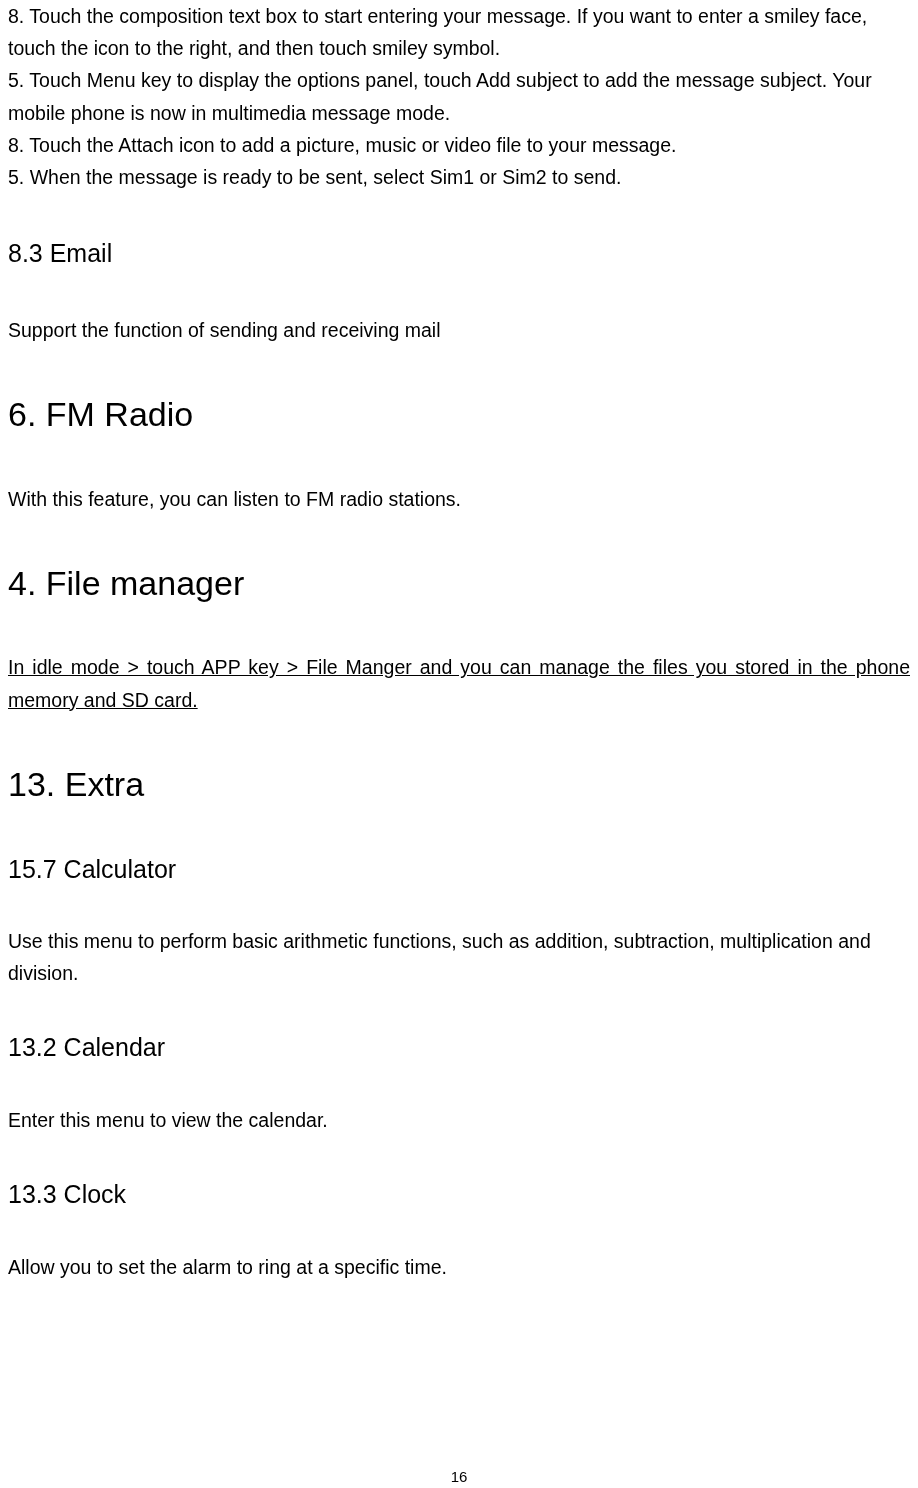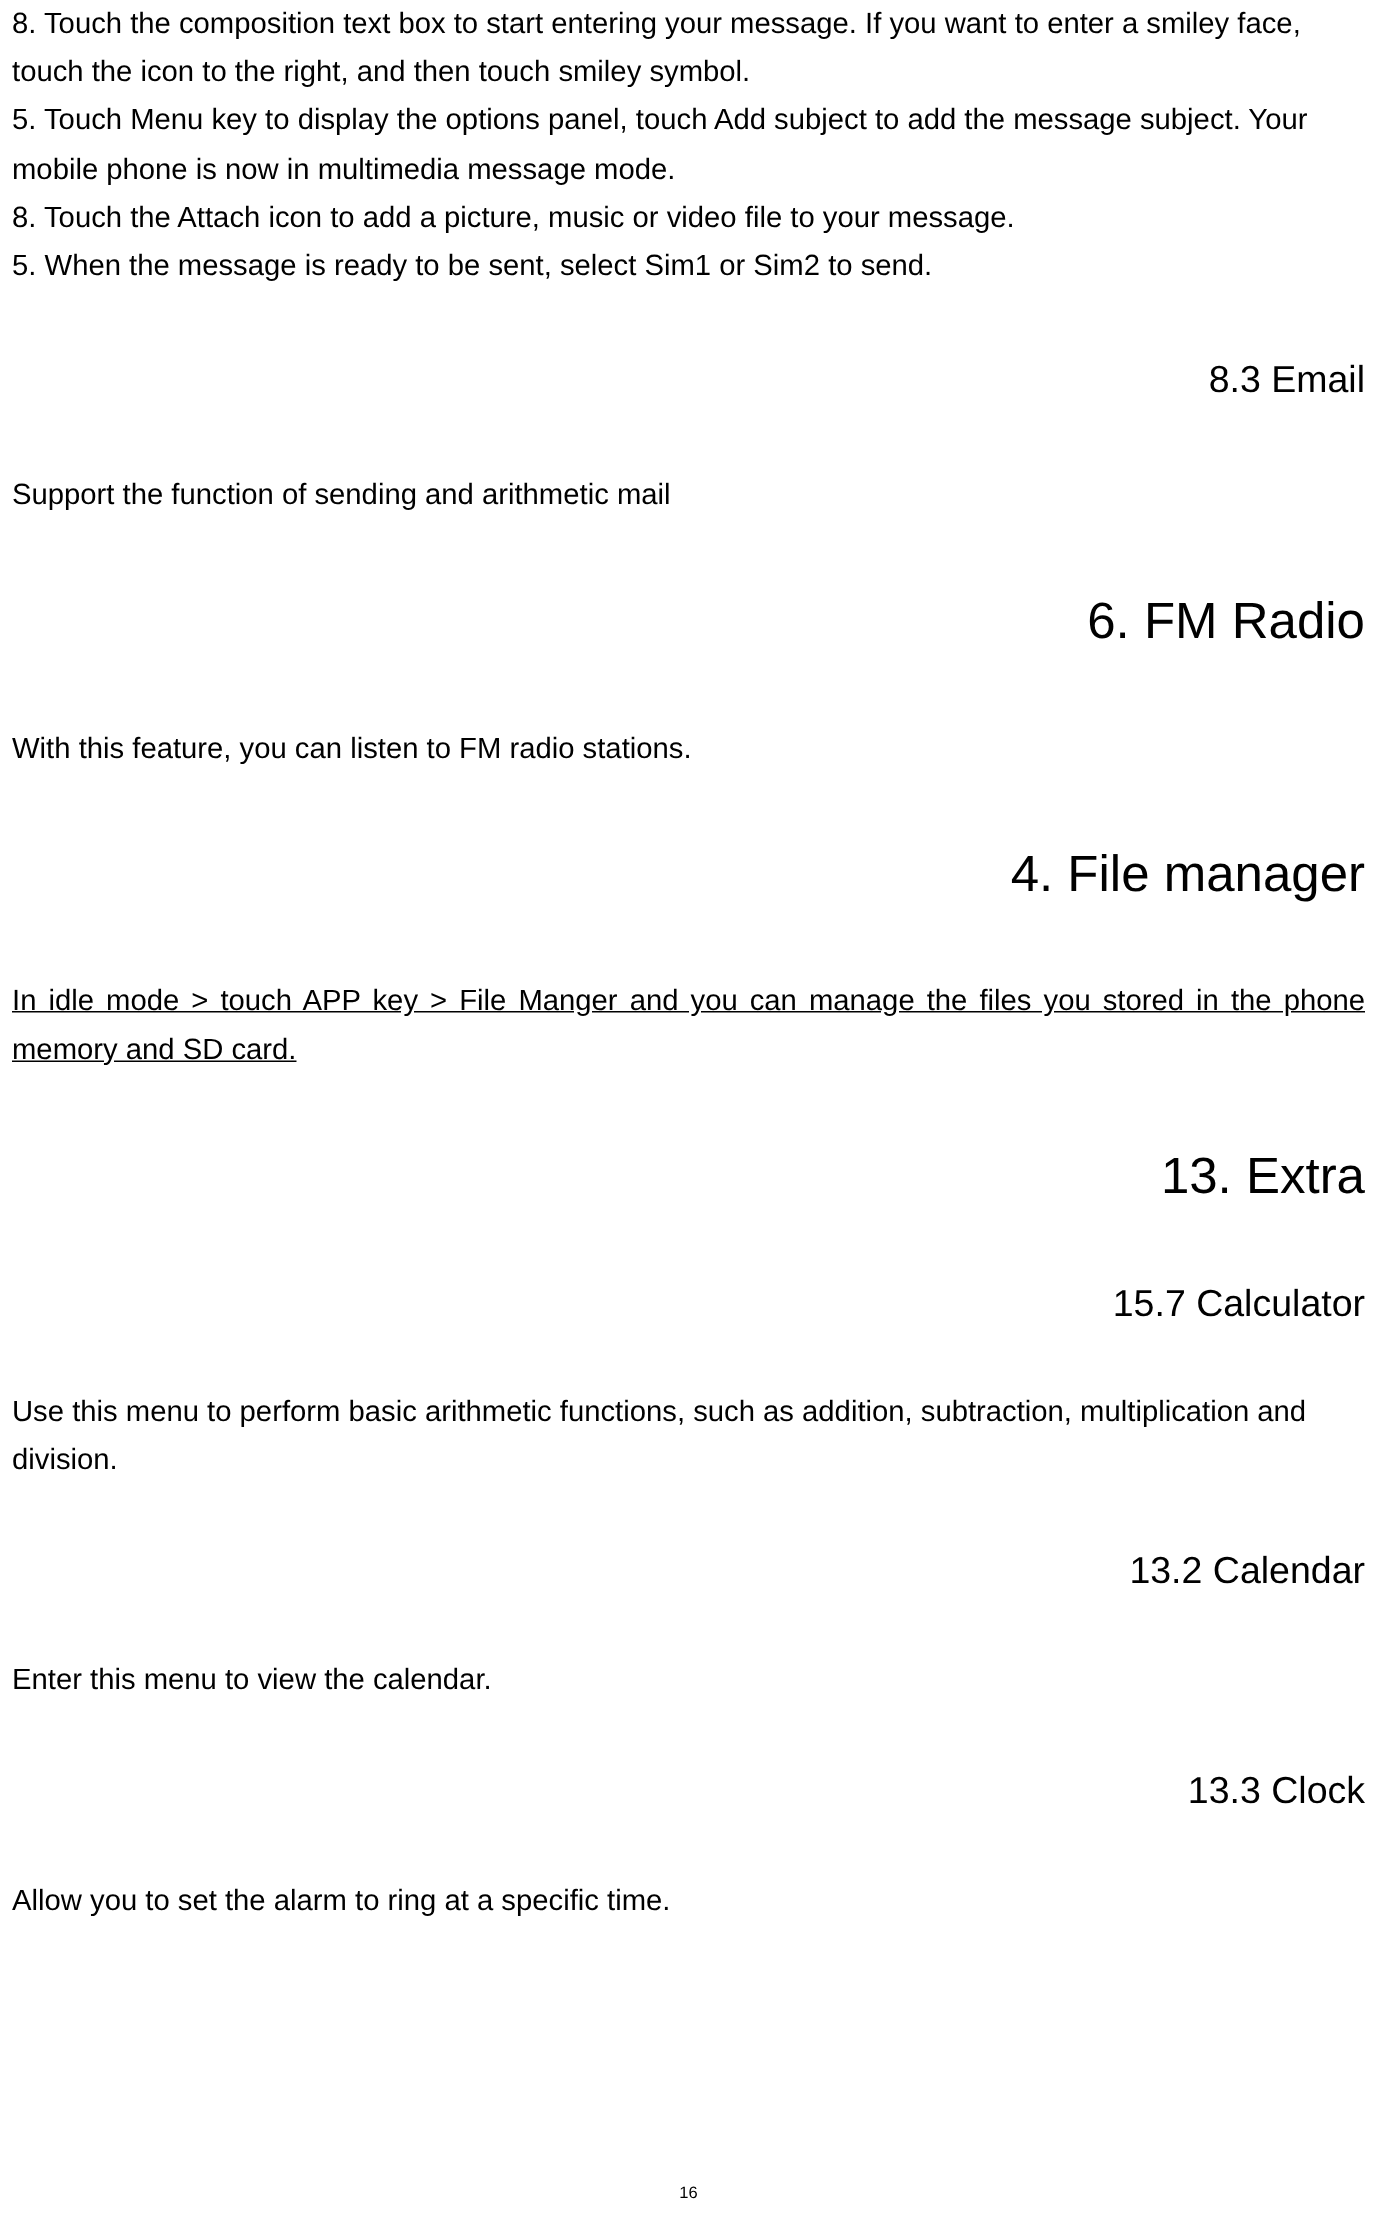--- a/index.html
+++ b/index.html
@@ -1,19 +1,18 @@
 <!DOCTYPE html>
 <html><head>
   <meta charset="utf-8">
   <style>
     * {
       margin: 0;
       padding: 0;
       box-sizing: border-box;
-      text-align: right;
     }
     body {
       width: 918px;
       min-height: 1488px;
       background: #ffffff;
       font-family: Arial, Helvetica, sans-serif;
       color: #000000;
       padding: 0 8px;
       position: relative;
     }
@@ -41,37 +40,37 @@
       font-weight: normal;
       margin-top: 42px;
       margin-bottom: 40px;
     }
     .section-gap {
       margin-top: 44px;
       margin-bottom: 44px;
     }
     .page-number {
       position: absolute;
-      bottom: 20px;
+      bottom: 3px;
       left: 0;
       right: 0;
       text-align: center;
-      font-size: 11px;
+      font-size: 15px;
     }
   </style>
 </head>
 <body>
 
 <p class="body-text">8. Touch the composition text box to start entering your message. If you want to enter a smiley face, touch the icon to the right, and then touch smiley symbol.</p>
 <p class="body-text">5. Touch Menu key to display the options panel, touch Add subject to add the message subject. Your mobile phone is now in multimedia message mode.</p>
 <p class="body-text">8. Touch the Attach icon to add a picture, music or video file to your message.</p>
 <p class="body-text">5. When the message is ready to be sent, select Sim1 or Sim2    to send.</p>
 
 <h2 class="h2 section-gap">8.3 Email</h2>
-<p class="body-text">Support the function of sending and arithmetic mail</p>
+<p class="body-text">Support the function of sending and receiving mail</p>
 
 <h1 class="h1">6. FM Radio</h1>
 <p class="body-text">With this feature, you can listen to FM radio stations.</p>
 
 <h1 class="h1">4. File manager</h1>
 <p class="body-text-justify">In idle mode &gt; touch APP key &gt; File Manger and you can manage the files you stored in the phone memory and SD card.</p>
 
 <h1 class="h1">13. Extra</h1>
 
 <h2 class="h2">15.7 Calculator</h2>

